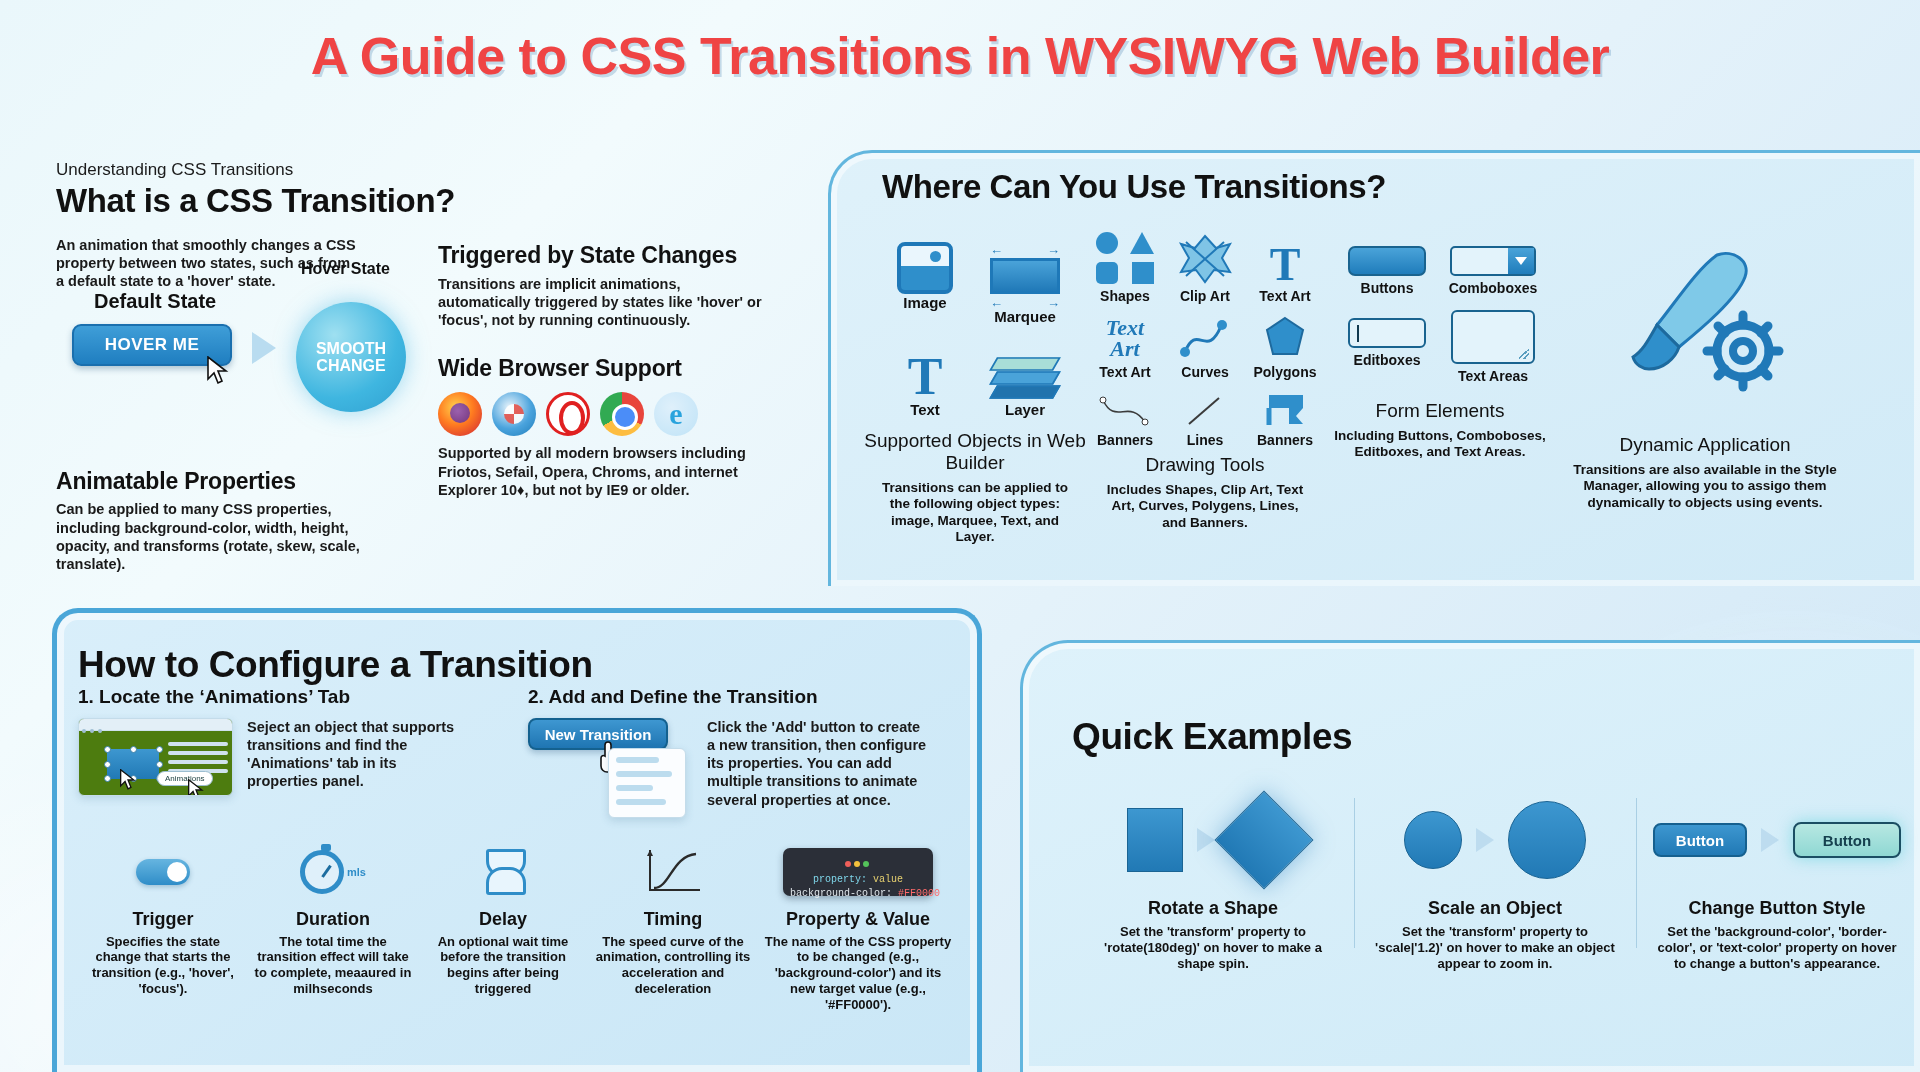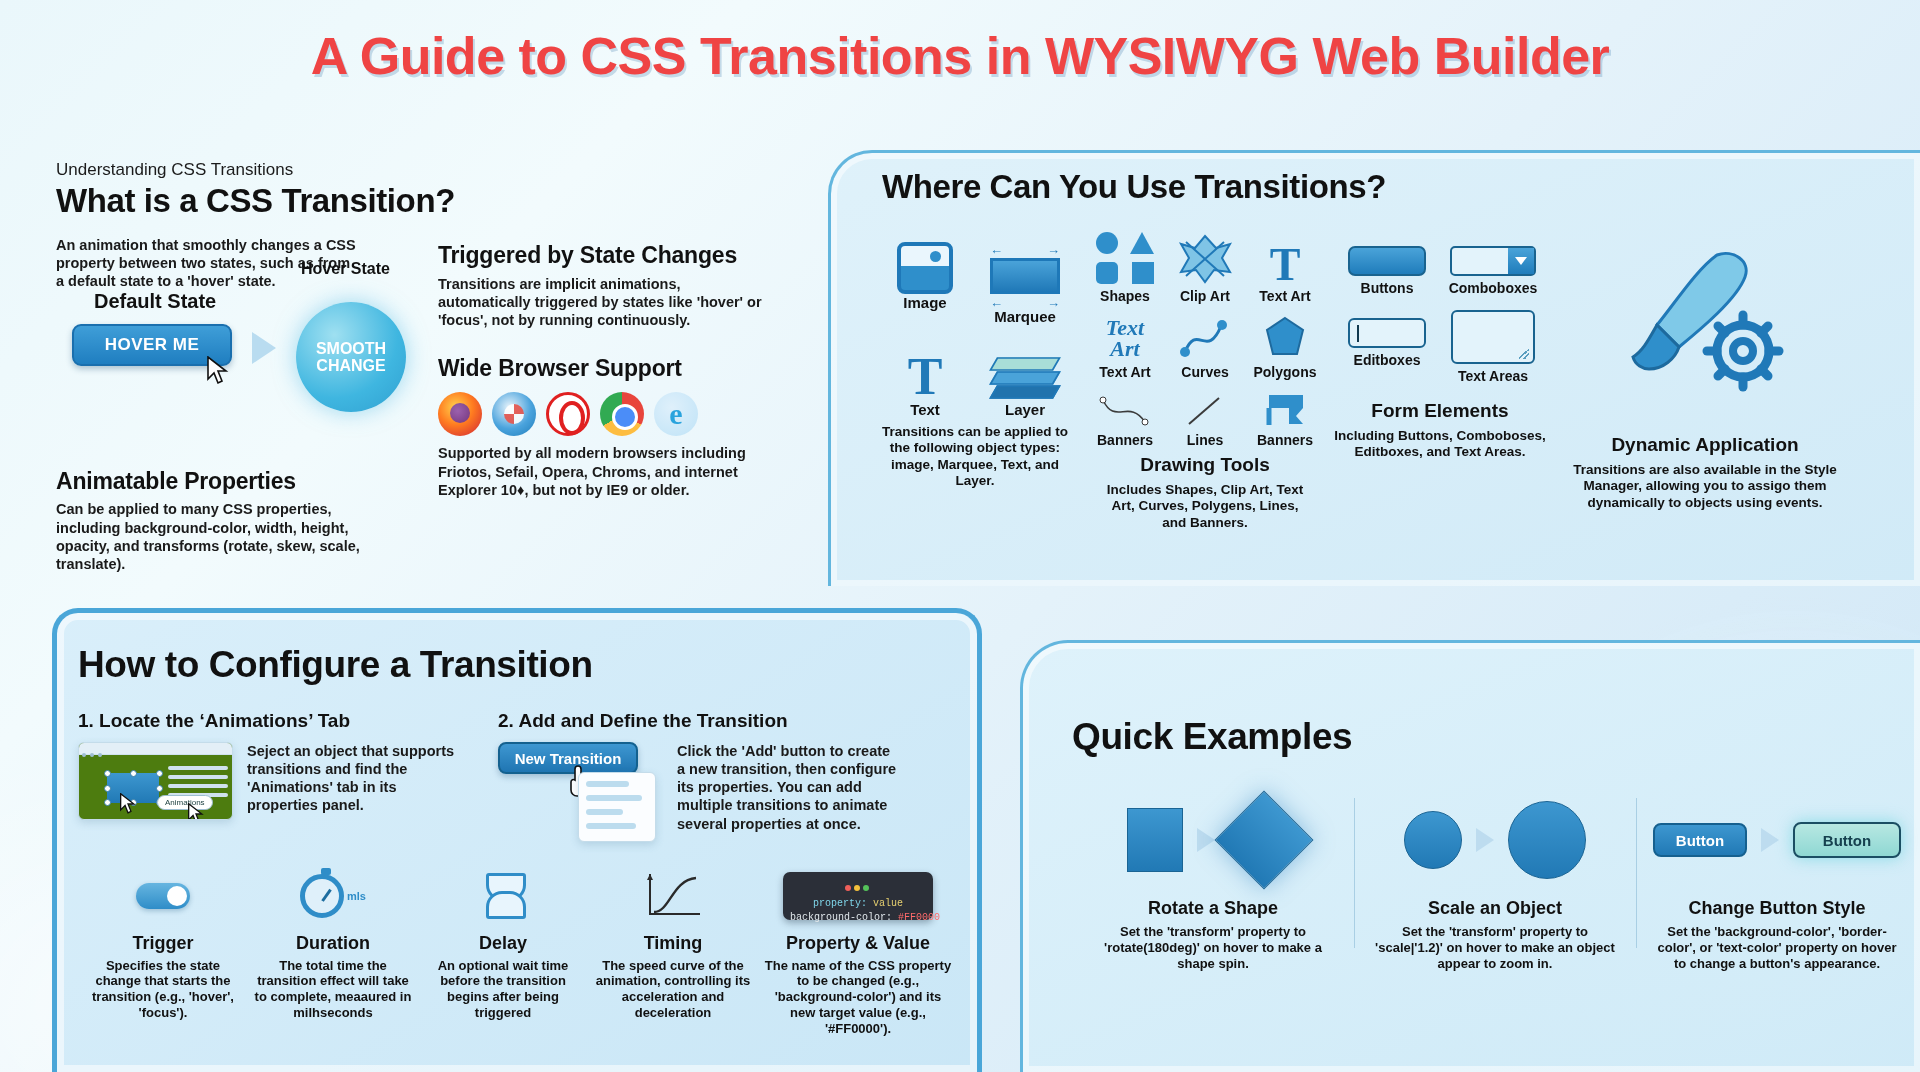--- a/index.html
+++ b/index.html
@@ -110,21 +110,21 @@
 
   
   #secB { position:absolute; left:860px; top:168px; width:1060px; }
   #secB h2 { text-align:left; margin-left:22px; }
   .b-cols { display:flex; margin-top:26px; }
   .b-col { text-align:center; }
   .col1 { width:230px; } .col2 { width:230px; } .col3 { width:240px; } .col4 { width:290px; }
   .icon-grid { display:flex; flex-wrap:wrap; justify-content:center; gap:14px 22px; }
   .icon-cell { width:78px; }
   .icon-box { height:62px; display:flex; align-items:flex-end; justify-content:center; }
-  .col-title { margin-top:12px; font-size:19px; font-weight:bold; line-height:1.15; }
+  .col-title { margin-top:12px; font-size:19px; font-weight:normal; line-height:1.15; }
   .col-desc { margin-top:6px; font-size:13.5px; font-weight:bold; line-height:1.22; padding:0 10px; }
 
   .ic-image { width:56px;height:52px;border:4px solid #1e78b8;border-radius:8px;
     background:linear-gradient(180deg,#eaf6fd 45%,#2f8fcb 45%); position:relative; }
   .ic-image::after{content:"";position:absolute;right:8px;top:5px;width:11px;height:11px;border-radius:50%;background:#2f8fcb;}
   .ic-marquee { width:70px;height:36px;border:3px solid #1e78b8;background:linear-gradient(180deg,#4aa3d9,#2079b8); }
   .ic-text { font-family:"Liberation Serif",serif; font-size:52px; font-weight:bold; color:#2079b8; line-height:.9; }
   .ic-layer { position:relative; width:64px;height:46px; }
   .ic-layer i { position:absolute; left:0; width:64px;height:18px; transform:skewX(-30deg) scaleY(.75);
     border:2px solid #2079b8; }
@@ -145,21 +145,21 @@
   .ic-edit { width:78px;height:30px;border:2px solid #19638f;border-radius:6px;background:#e3f3fb;
     display:flex;align-items:center;padding-left:7px; }
   .ic-edit .caret { width:2px;height:17px;background:#12394f; }
   .ic-area { width:84px;height:54px;border:2px solid #19638f;border-radius:6px;background:#e3f3fb;position:relative;}
   .ic-area::after{content:"";position:absolute;right:4px;bottom:3px;width:10px;height:10px;
     background:linear-gradient(135deg,transparent 45%,#5a9ec0 45% 55%,transparent 55%, transparent 70%, #5a9ec0 70% 80%, transparent 80%);}
 
   
   #secC { position:absolute; left:78px; top:644px; width:880px; }
   #secC h2 { font-size:37px; }
-  .steps { display:flex; gap:10px; margin-top:24px; }
+  .steps { display:flex; gap:40px; }
   .step { width:410px; }
   .step-title { font-size:19px; font-weight:bold; margin-bottom:10px; }
   .step-body { display:flex; gap:14px; }
   .mock-win { width:155px;height:78px;background:#4d7c0f;border:1px solid #c4dcea;border-radius:6px;
     position:relative; box-shadow:0 3px 8px rgba(60,110,145,.2); overflow:hidden; }
   .mock-win .bar { height:12px; background:#e3eff7; border-bottom:1px solid #cfe2ee; }
   .mock-win .dot { width:4px;height:4px;border-radius:50%;background:#9fbed2;display:inline-block;margin:4px 1px 0 3px;}
   .mock-shape { position:absolute; left:28px; top:30px; width:52px;height:30px;
     background:linear-gradient(180deg,#3d97d0,#2179b5); }
   .handle { position:absolute; width:7px;height:7px;border-radius:50%;background:#fff;border:1px solid #3a7fa8;}
@@ -306,20 +306,21 @@
           <div class="icon-box">
             <div class="ic-layer">
               <i style="top:0;background:#a8ded8;"></i>
                 <i style="top:14px;background:#4aa3d9;"></i>
                 <i style="top:28px;background:#2173ad;"></i>
             </div>
           </div>
           <div class="iconlabel">Layer</div>
         </div>
       </div>
+      <div class="col-title">Supported Objects in Web Builder</div>
       <div class="col-desc">Transitions can be applied to the following object types: image, Marquee, Text, and Layer.</div>
     </div>
 
     <div class="b-col col2">
       <div class="icon-grid" style="width:230px;margin:0 auto;gap:6px 14px">
         <div class="icon-cell" style="width:66px">
           <div class="icon-box" style="height:52px">
             <div class="ic-shapes">
               <div style="position:absolute;left:0;top:0;width:22px;height:22px;border-radius:50%;background:#2f8fcb"></div>
               <div style="position:absolute;right:0;top:0;width:0;height:0;border-left:12px solid transparent;border-right:12px solid transparent;border-bottom:22px solid #2f8fcb"></div>

